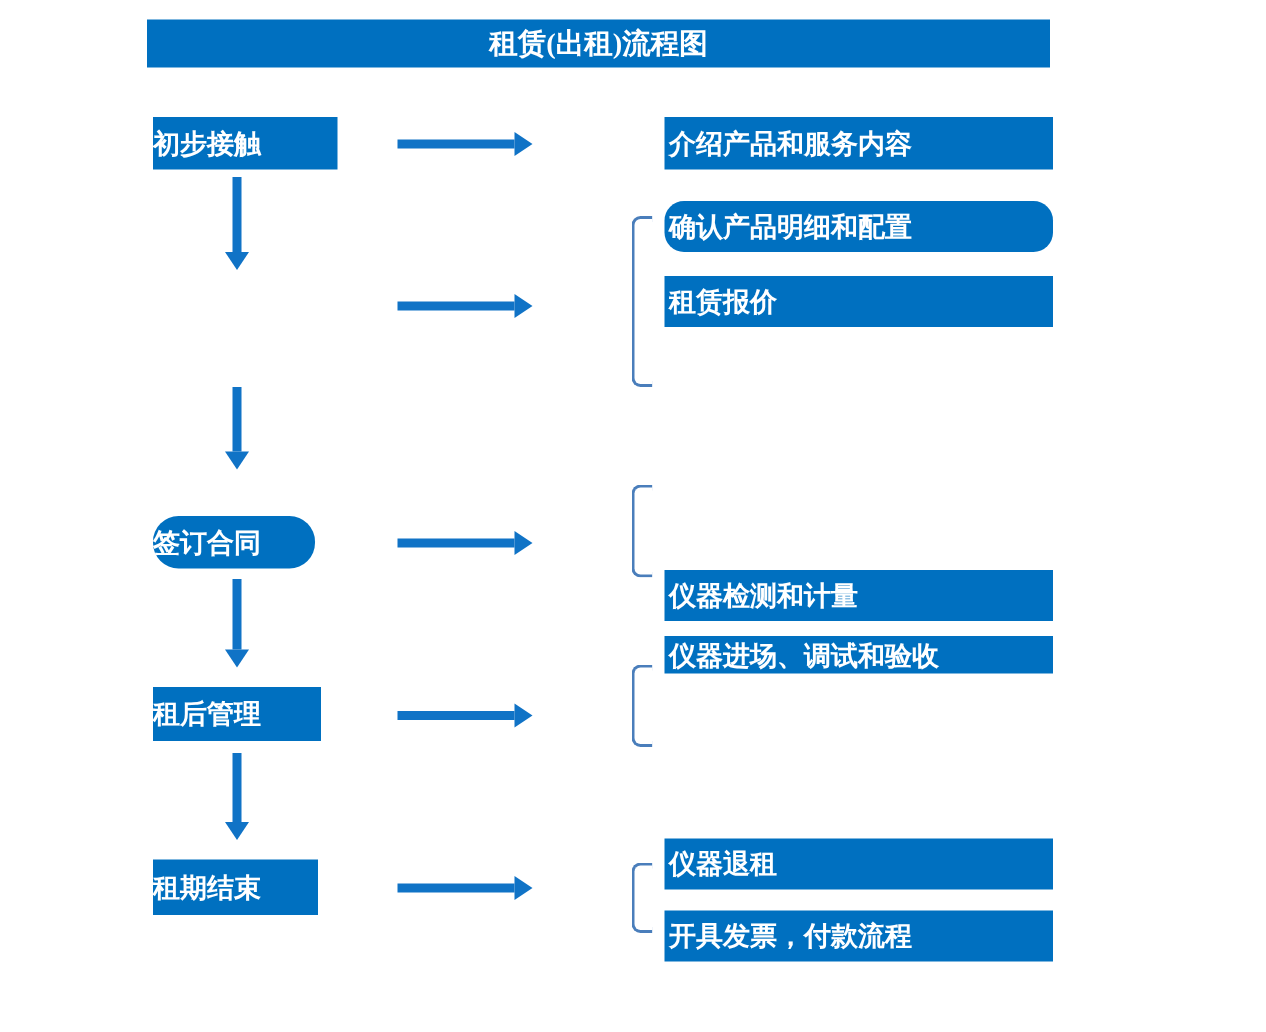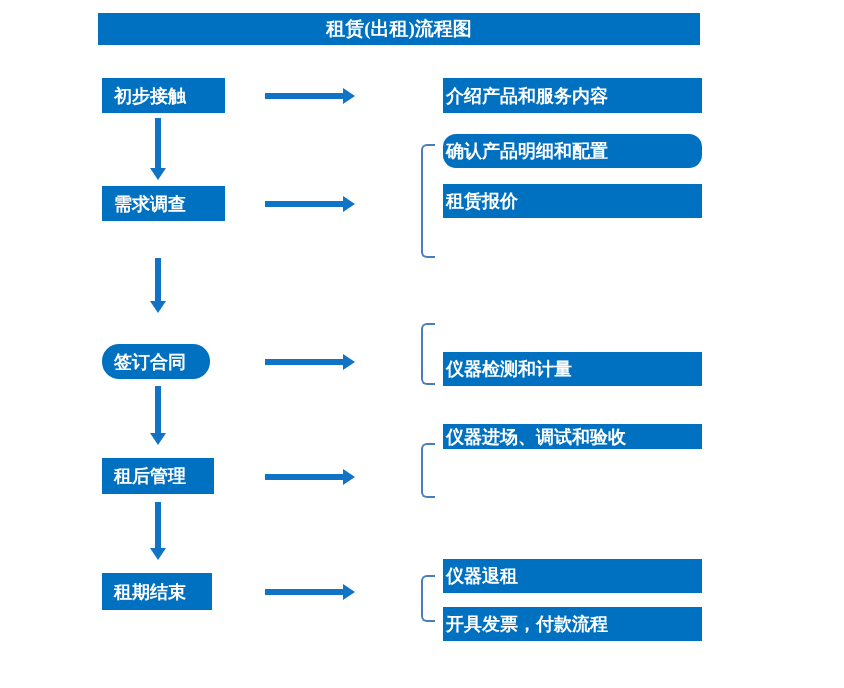--- a/index.html
+++ b/index.html
@@ -25,21 +25,21 @@
     background: var(--primary);
     color: var(--boxtext);
     display: flex; align-items: center; justify-content: center;
     font-size: 19px; font-weight: bold;
   }
   .stage-box {
     position: absolute;
     background: var(--primary);
     color: var(--boxtext);
     display: flex; align-items: center;
-    padding-left: 12px;
+    padding-left: 0;
     font-size: 18px; font-weight: bold;
     white-space: nowrap;
   }
   .detail-box {
     position: absolute;
     left: 443px; width: 259px; height: 34px;
     background: var(--primary);
     color: var(--boxtext);
     display: flex; align-items: center;
     padding-left: 3px;
@@ -83,23 +83,20 @@
 <body>
 
 <div class="canvas">
 
   <div class="title-bar">
     <span>租赁(出租)流程图</span>
   </div>
 
   <div class="stage-box" style="left:102px; top:78px;  width:123px; height:35px;">
     <span>初步接触</span>
-  </div>
-  <div class="stage-box" style="left:102px; top:186px; width:123px; height:35px;">
-    <span>需求调查</span>
   </div>
   <div class="stage-box" style="left:102px; top:344px; width:108px; height:35px;border-radius:17px;">
     <span>签订合同</span>
   </div>
   <div class="stage-box" style="left:102px; top:458px; width:112px; height:36px;">
     <span>租后管理</span>
   </div>
   <div class="stage-box" style="left:102px; top:573px; width:110px; height:37px;">
     <span>租期结束</span>
   </div>
@@ -151,21 +148,21 @@
     <span>介绍产品和服务内容</span>
   </div>
 
   <div class="detail-box" style="top:134px;border-radius:13px;">
     <span>确认产品明细和配置</span>
   </div>
   <div class="detail-box" style="top:184px;">
     <span>租赁报价</span>
   </div>
 
-  <div class="detail-box" style="top:352px;">
+  <div class="detail-box" style="top:380px;">
     <span>仪器检测和计量</span>
   </div>
 
   <div class="detail-box" style="top:424px; height:25px;">
     <span>仪器进场、调试和验收</span>
   </div>
 
   <div class="detail-box" style="top:559px;">
     <span>仪器退租</span>
   </div>

